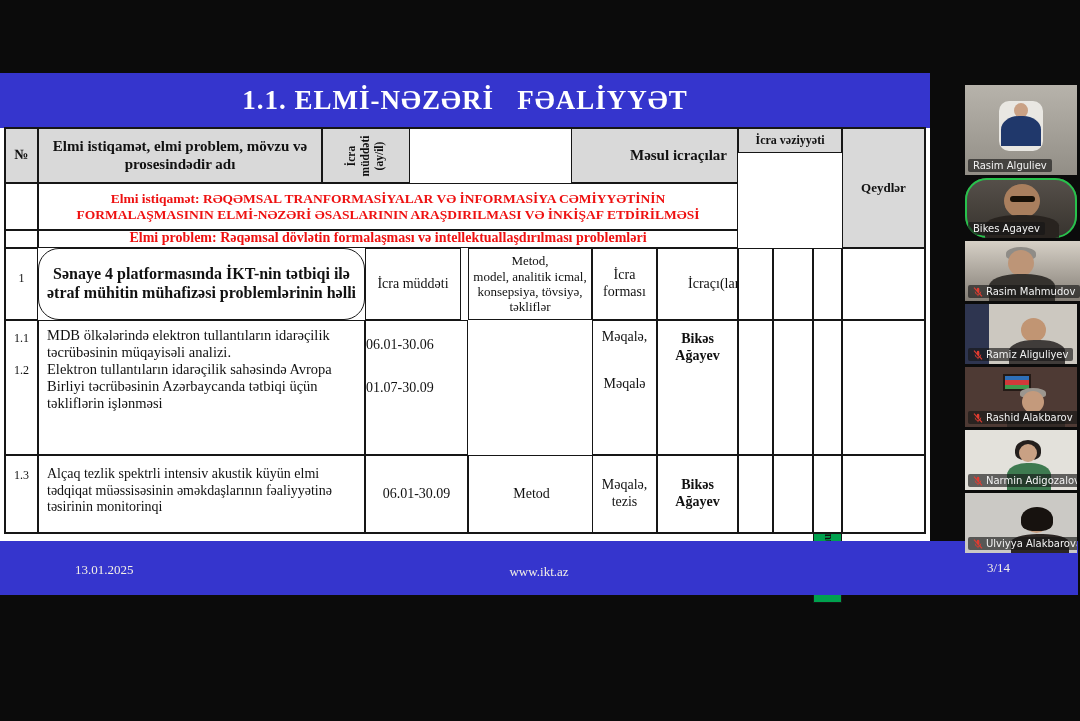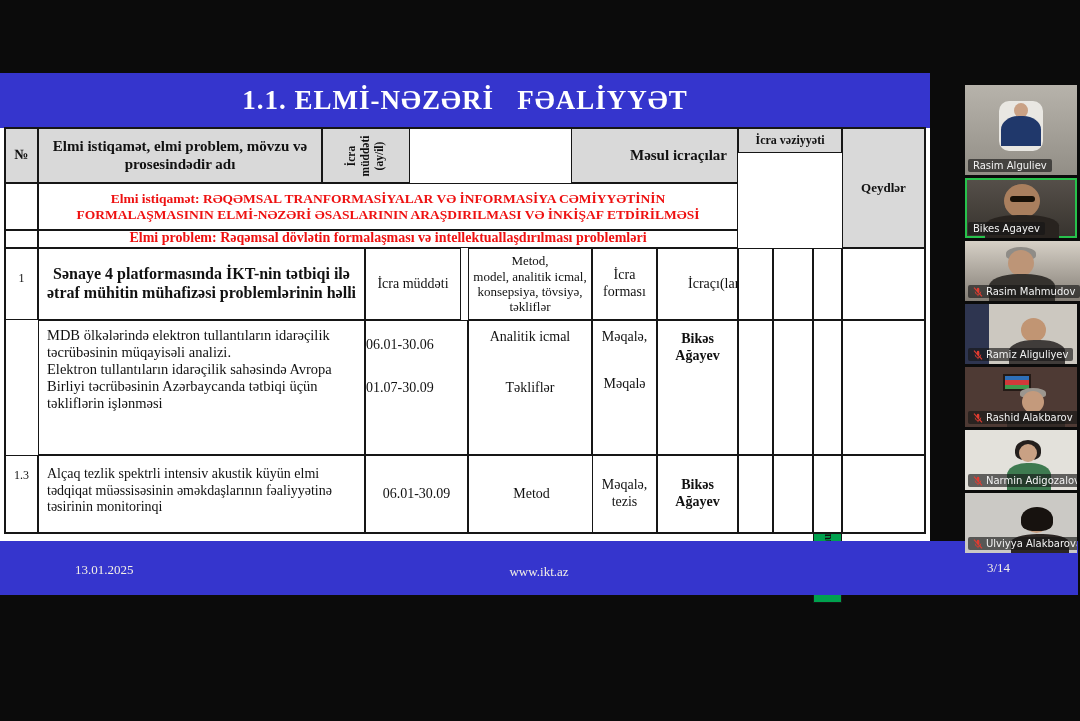--- a/index.html
+++ b/index.html
@@ -42,21 +42,21 @@
   .torso{border-radius:45% 45% 0 0;}
   .badge{position:absolute;left:3px;bottom:3px;max-width:104px;background:rgba(22,22,22,.64);
          color:#f2f2f2;font-family:"DejaVu Sans","Liberation Sans",sans-serif;font-size:10px;
          padding:1px 5px;border-radius:2px;display:flex;align-items:center;gap:3px;white-space:nowrap;}
   .mic{flex:0 0 auto;display:block;}
 
   .t1{top:85px;height:90px;background:linear-gradient(#b7b3ab,#928e86);}
   .t1 .extra{left:34px;top:16px;width:44px;height:50px;background:#e9e7e2;border-radius:10px;}
   .t1 .head{left:49px;top:18px;width:14px;height:15px;background:#c9a185;}
   .t1 .torso{left:36px;top:31px;width:40px;height:30px;background:#20386b;}
-  .t2{top:178px;background:linear-gradient(#56504a,#37332e);}
+  .t2{top:178px;background:linear-gradient(#56504a,#37332e);border-radius:22px;}
   .t2 .head{left:39px;top:6px;width:36px;height:34px;background:#a97f5e;}
   .t2 .extra{left:45px;top:18px;width:25px;height:6px;background:#171007;border-radius:3px;}
   .t2 .torso{left:20px;top:37px;width:74px;height:23px;background:#28231f;}
   .t3{top:241px;background:linear-gradient(#d6d0c6,#847e76);padding-left:16px;}
   .t3 .hair{left:41px;top:6px;width:30px;height:13px;background:#8f8c87;border-radius:50% 50% 30% 30%;}
   .t3 .head{left:43px;top:9px;width:26px;height:26px;background:#bd9577;}
   .t3 .torso{left:24px;top:33px;width:66px;height:27px;background:#35322e;}
   .t4{top:304px;background:#ccc8c0;}
   .t4 .extra{left:0;top:0;width:24px;height:60px;background:#2e3550;}
   .t4 .head{left:56px;top:14px;width:25px;height:24px;background:#c19573;}
@@ -128,48 +128,48 @@
   <div class="c cen redtext pre" style="left:38px;top:110px;width:700px;height:47px;font-size:13.5px;"><span class="pre">Elmi istiqamət: RƏQƏMSAL TRANFORMASİYALAR VƏ İNFORMASİYA CƏMİYYƏTİNİN
 FORMALAŞMASININ ELMİ-NƏZƏRİ ƏSASLARININ ARAŞDIRILMASI  VƏ İNKİŞAF ETDİRİLMƏSİ</span></div>
   <div class="c" style="left:5px;top:157px;width:33px;height:18px;"></div>
   <div class="c cen redtext" style="left:38px;top:157px;width:700px;height:18px;font-size:14px;overflow:hidden;align-items:flex-end;">
       <span>Elmi problem: Rəqəmsal  dövlətin formalaşması və intellektuallaşdırılması problemləri</span>
     </div>
 
   <div class="c cen" style="left:5px;top:175px;width:33px;height:72px;font-size:12px;align-items:flex-start;padding-top:22px;">
       <span>1</span>
     </div>
-  <div class="c cen bold" style="left:38px;top:175px;width:327px;height:72px;font-size:16px;padding:0 6px;">
+  <div class="c cen bold" style="left:38px;top:175px;width:327px;height:72px;font-size:16px;padding:0 6px;border-radius:21px;">
       <span>Sənaye 4 platformasında İKT-nin tətbiqi ilə ətraf mühitin mühafizəsi problemlərinin həlli</span>
     </div>
   <div class="c cen" style="left:365px;top:175px;width:96px;height:72px;">
       <span>İcra müddəti</span>
     </div>
   <div class="c cen pre" style="left:468px;top:175px;width:124px;height:72px;font-size:13px;padding:0 3px;"><span class="pre">Metod,
 model, analitik icmal, konsepsiya, tövsiyə, təkliflər</span></div>
   <div class="c cen pre" style="left:592px;top:175px;width:65px;height:72px;"><span class="pre">İcra
 forması</span></div>
   <div class="c cen" style="left:657px;top:175px;width:81px;height:72px;padding-left:37px;">
       <span>İcraçı(lar)</span>
     </div>
   <div class="c" style="left:738px;top:175px;width:35px;height:72px;"></div>
   <div class="c" style="left:773px;top:175px;width:40px;height:72px;"></div>
   <div class="c" style="left:813px;top:175px;width:29px;height:72px;"></div>
   <div class="c" style="left:842px;top:175px;width:83px;height:72px;"></div>
 
+  <div class="c" style="left:5px;top:247px;width:33px;height:135px;font-size:12px;text-align:center;">
+    <div style="margin-top:10px;">1.1</div>
+    <div style="margin-top:18px;">1.2</div>
+  </div>
   <div class="c" style="left:38px;top:247px;width:327px;height:135px;padding:6px 6px 0 8px;font-size:14.5px;"><span class="pre">MDB ölkələrində elektron tullantıların idarəçilik təcrübəsinin müqayisəli analizi.
 Elektron tullantıların idarəçilik sahəsində Avropa Birliyi təcrübəsinin Azərbaycanda tətbiqi üçün təkliflərin işlənməsi</span></div>
   <div class="c" style="left:365px;top:247px;width:103px;height:135px;text-align:left;font-family:Liberation Serif, serif;">
     <div style="margin-top:16px;">06.01-30.06</div>
     <div style="margin-top:26px;">01.07-30.09</div>
   </div>
-  <div class="c" style="left:468px;top:247px;width:124px;height:135px;text-align:center;">
-    <div style="margin-top:8px;">Analitik icmal</div>
-    <div style="margin-top:34px;">Təkliflər</div>
-  </div>
   <div class="c" style="left:592px;top:247px;width:65px;height:135px;text-align:center;">
     <div style="margin-top:8px;">Məqalə,</div>
     <div style="margin-top:30px;">Məqalə</div>
   </div>
   <div class="c bold" style="left:657px;top:247px;width:81px;height:135px;text-align:center;">
     <div style="margin-top:10px;padding:0 6px;">Bikəs Ağayev</div>
   </div>
   <div class="c" style="left:738px;top:247px;width:35px;height:135px;"></div>
   <div class="c" style="left:773px;top:247px;width:40px;height:135px;"></div>
   <div class="c" style="left:813px;top:247px;width:29px;height:135px;"></div>

